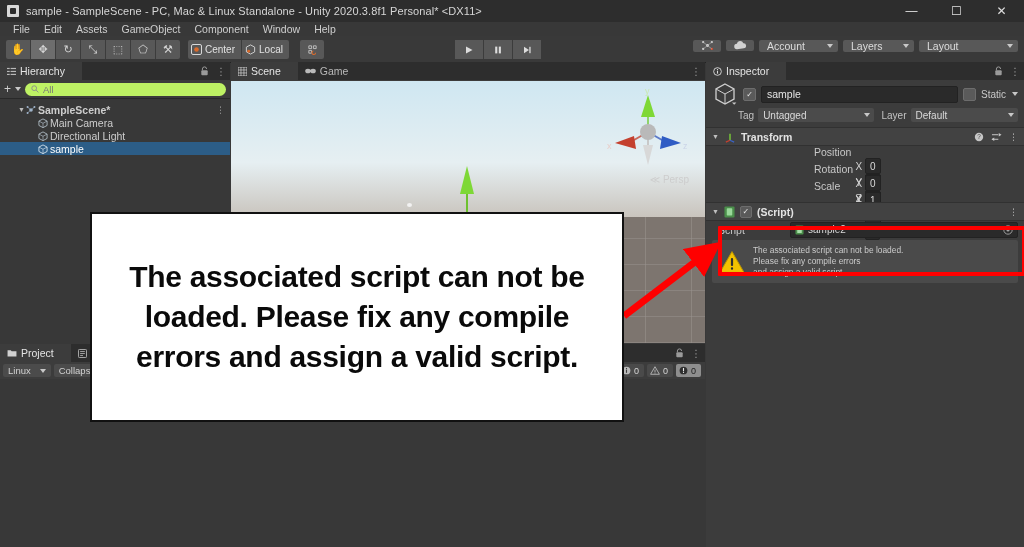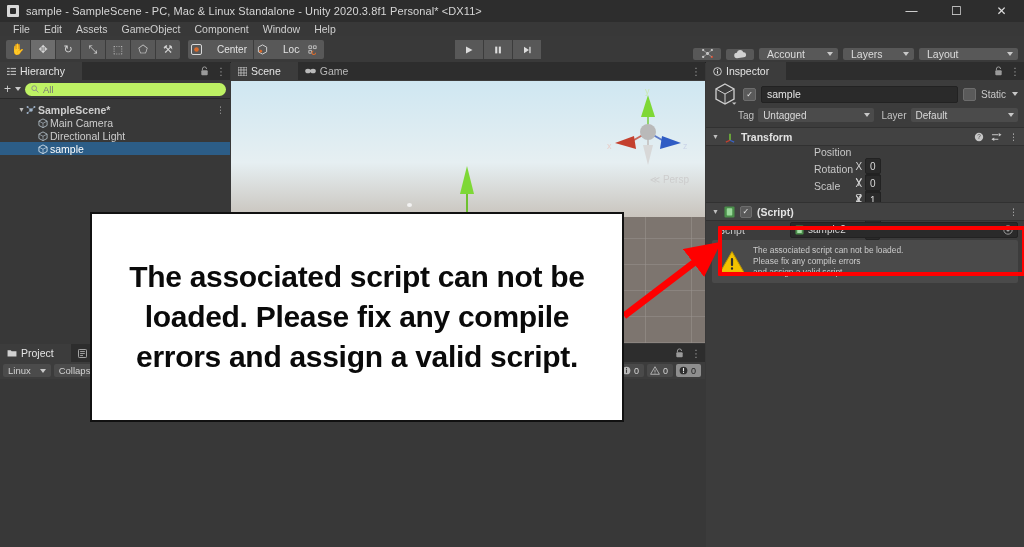--- a/index.html
+++ b/index.html
@@ -19,25 +19,25 @@
   .menubar{position:absolute;left:0;top:22px;width:1024px;height:14px;background:#383838;display:flex;align-items:center;padding-left:6px;}
   .menuitem{color:#cfcfcf;font-size:10.5px;padding:0 7px;line-height:14px;}
 
   
   .toolbar{position:absolute;left:0;top:36px;width:1024px;height:26px;background:#393939;border-bottom:1px solid #232323;}
   .tgrp{position:absolute;top:4px;height:19px;display:flex;align-items:stretch;}
   .tbtn{background:#585858;border-right:1px solid #3c3c3c;width:24px;display:flex;align-items:center;justify-content:center;color:#d4d4d4;font-size:11px;}
   .tbtn:first-child{border-radius:2px 0 0 2px;}
   .tbtn:last-child{border-right:none;border-radius:0 2px 2px 0;}
   .tbtn.sel{background:#6d6d6d;}
-  .pivbtn{background:#585858;display:flex;align-items:center;color:#e2e2e2;font-size:10px;padding:0 6px 0 3px;gap:15px;}
+  .pivbtn{background:#585858;display:flex;align-items:center;color:#e2e2e2;font-size:10px;padding:0 6px 0 3px;gap:3px;}
   .playgrp{position:absolute;left:455px;top:4px;height:19px;display:flex;}
   .playbtn{background:#585858;border-right:1px solid #3c3c3c;width:28px;display:flex;align-items:center;justify-content:center;}
   .playbtn:last-child{border-right:none;}
-  .rightgrp{position:absolute;top:4px;height:20px;display:flex;gap:5px;align-items:flex-end;border-radius:7px;}
+  .rightgrp{position:absolute;top:4px;height:20px;display:flex;gap:5px;align-items:flex-start;border-radius:7px;}
   .rbtn{background:#585858;border-radius:2px;width:28px;display:flex;align-items:center;justify-content:center;}
   .rdrop{background:#585858;border-radius:2px;display:flex;align-items:center;justify-content:space-between;color:#dcdcdc;font-size:10.5px;padding:0 5px 0 8px;}
   .caret{width:0;height:0;border-left:3px solid transparent;border-right:3px solid transparent;border-top:4px solid #c8c8c8;margin-left:6px;}
 
   
   .panel{position:absolute;background:#383838;}
   .ptabbar{height:18px;background:#2d2d2d;display:flex;align-items:stretch;position:relative;}
   .ptab{display:flex;align-items:center;gap:4px;padding:0 17px 0 7px;font-size:10.5px;color:#b9b9b9;background:#2d2d2d;}
   .ptab.active{background:#3c3c3c;color:#e4e4e4;}
   .ptab-right{position:absolute;right:4px;top:0;height:18px;display:flex;align-items:center;gap:7px;color:#9a9a9a;font-size:10px;}

